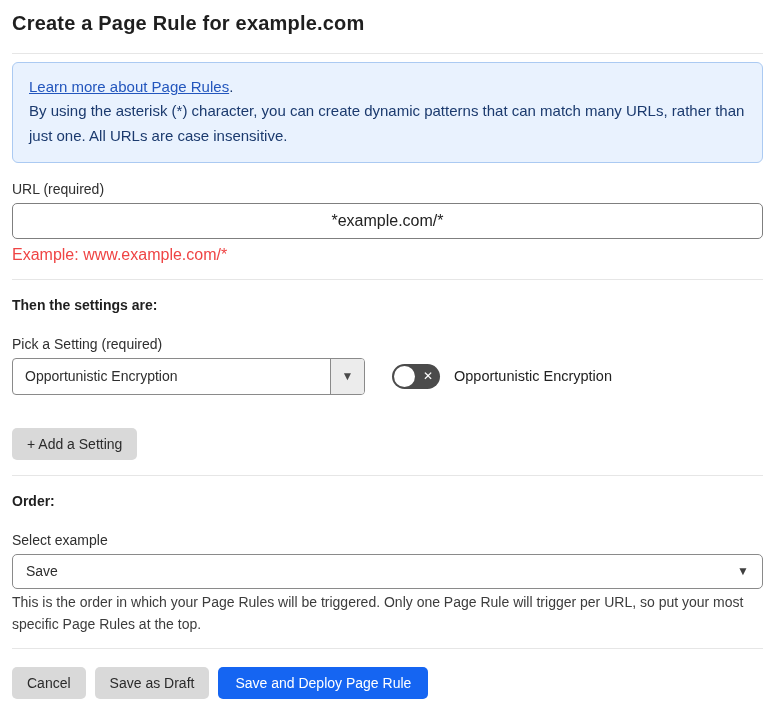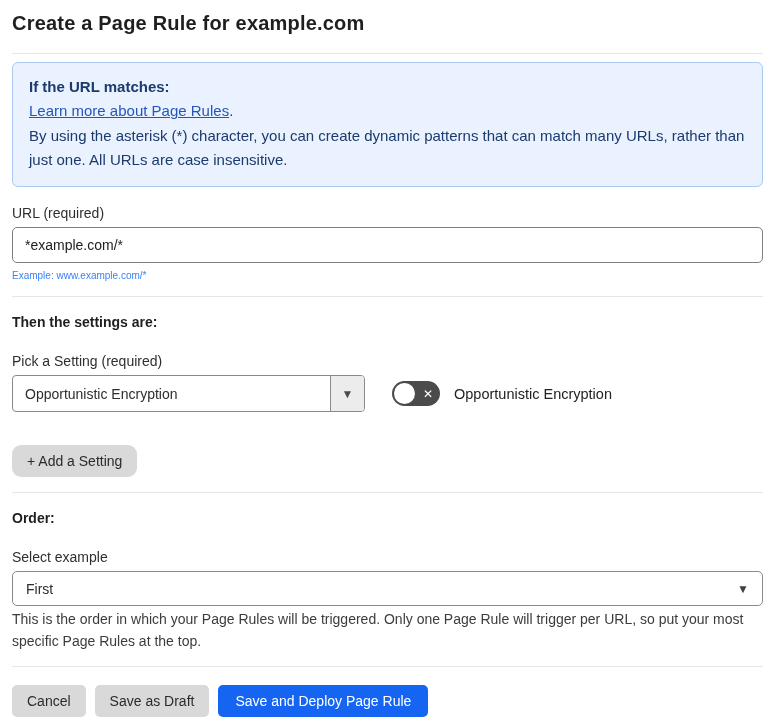--- a/index.html
+++ b/index.html
@@ -47,29 +47,30 @@
     font-size: 14px;
     color: #2f2f2f;
     margin-bottom: 6px;
   }
   .text-input {
     width: 100%;
     height: 36px;
     border: 1px solid #7f7f7f;
     border-radius: 5px;
     padding: 0 12px;
-    font-size: 14px;
+    font-size: 16px;
     color: #222;
     font-family: inherit;
     background: #fff;
     outline: none;
+    text-align: center;
   }
   .helper-text {
-    font-size: 10px;
-    color: #3b82f6;
+    font-size: 16px;
+    color: #ef4444;
     margin-top: 7px;
   }
 
   .hr-section { margin: 15px 0 17px 0; }
 
   .section-heading {
     font-size: 14px;
     font-weight: 700;
     color: #1f1f1f;
   }
@@ -145,21 +146,21 @@
     display: inline-block;
     border: none;
     border-radius: 5px;
     font-family: inherit;
     font-size: 14px;
     padding: 8px 15px;
     cursor: pointer;
     color: #2b2b2b;
     background: #d9d9d9;
   }
-  .btn-add { margin-top: 33px; border-radius: 9px; }
+  .btn-add { margin-top: 33px; }
 
   
   .select-box {
     width: 100%;
     height: 35px;
     border: 1px solid #8a8a8a;
     border-radius: 5px;
     background: #fff;
     display: flex;
     align-items: center;
@@ -190,21 +191,20 @@
 </style>
 </head>
 <body>
 
 <div class="container">
 
   <h1 class="page-title">Create a Page Rule for example.com</h1>
   <hr class="hr hr-top">
 
   <div class="info-box">
-    <div class="info-heading">If the URL matches:</div>
     <div><a class="info-link">Learn more about Page Rules</a><span>.</span></div>
     <div>By using the asterisk (*) character, you can create dynamic patterns that can match many URLs, rather than just one. All URLs are case insensitive.</div>
   </div>
 
   <div class="field-label">URL (required)</div>
   <input class="text-input" type="text" value="*example.com/*" style="">
   <div class="helper-text">Example: www.example.com/*</div>
 
   <hr class="hr hr-section">
 
@@ -229,21 +229,21 @@
 
   <button class="btn btn-add">+ Add a Setting</button>
 
   <hr class="hr hr-section">
 
   <div class="section-heading">Order:</div>
 
   <div class="field-label mt-label">Select example</div>
 
   <div class="select-box">
-    <span>First</span>
+    <span>Save</span>
     <span class="caret">▼</span>
   </div>
 
   <div class="order-help">This is the order in which your Page Rules will be triggered. Only one Page Rule will trigger per URL, so put your most specific Page Rules at the top.</div>
 
   <hr class="hr hr-footer">
 
   <div class="footer-actions">
     <button class="btn">Cancel</button>
     <button class="btn">Save as Draft</button>

